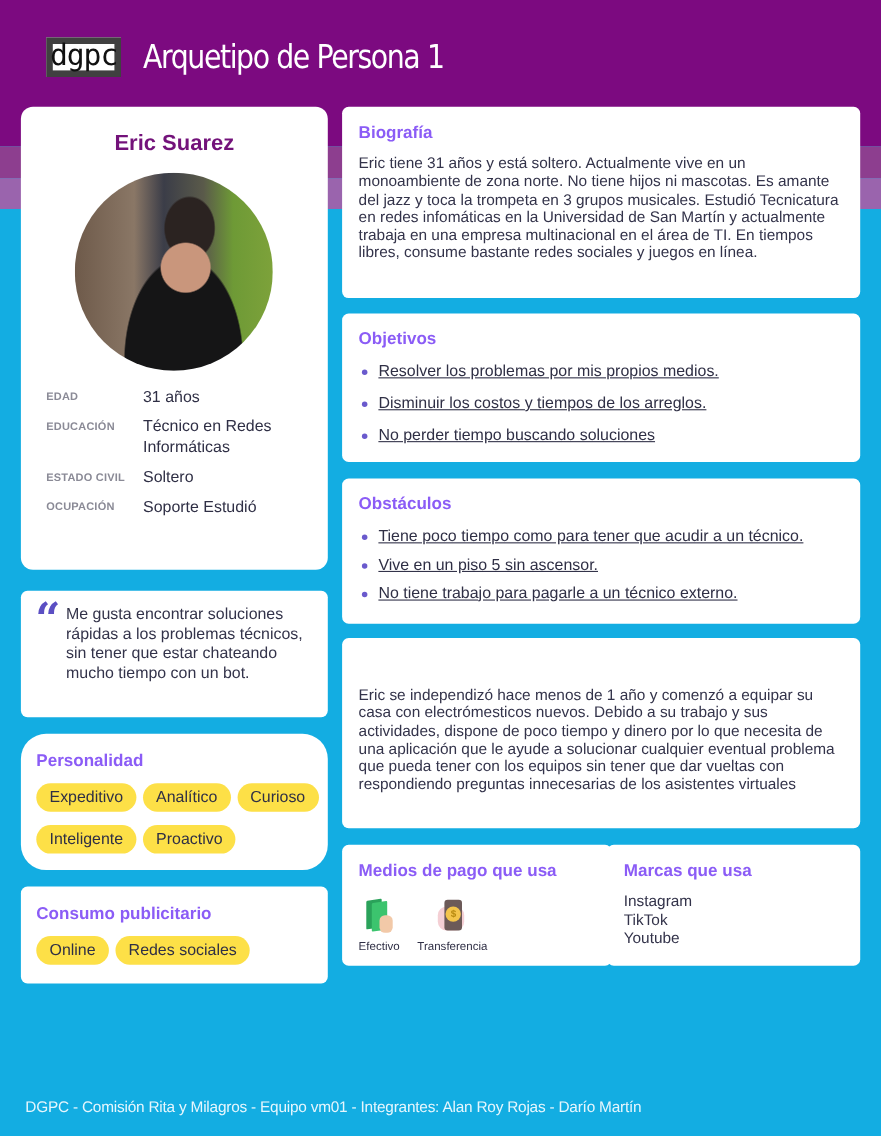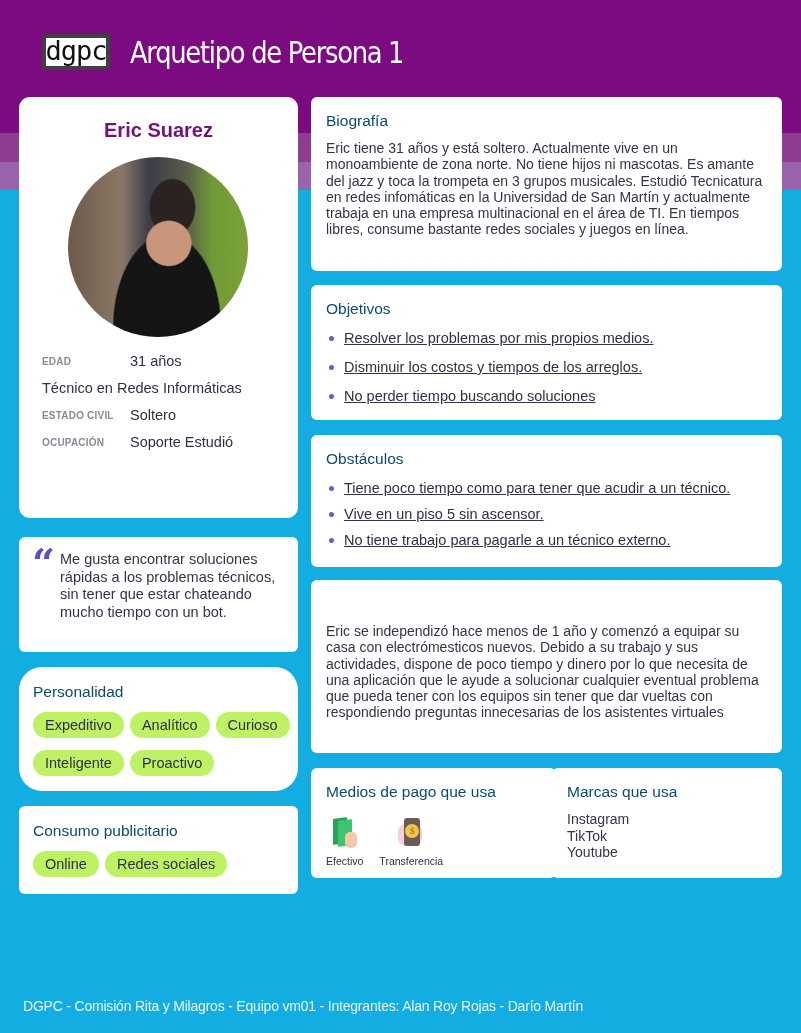--- a/index.html
+++ b/index.html
@@ -9,36 +9,36 @@
     background: #13ade2;
     position: relative;
     color: #33334a;
   }
   .band-top { position: absolute; left: 0; top: 0; width: 801px; height: 133px; background: #7c0a80; }
   .band-2 { position: absolute; left: 0; top: 133px; width: 801px; height: 29px; background: #8d3e8f; }
   .band-3 { position: absolute; left: 0; top: 162px; width: 801px; height: 28px; background: #9a64ad; }
 
   .header { position: absolute; left: 42px; top: 30px; height: 44px; display: flex; align-items: center; }
   .logo {
-    width: 68px; height: 36px; background: #fff; border: 4px solid #404040;
+    width: 68px; height: 36px; background: #fff; border: 6px solid #404040;
     display: flex; align-items: center; justify-content: center;
     font-family: "DejaVu Sans Mono", monospace; font-size: 27px; color: #111;
     letter-spacing: -1px; line-height: 1;
     padding-bottom: 4px;
   }
   .page-title {
     margin-left: 20px; color: #fff; font-family: "DejaVu Sans", sans-serif;
     font-size: 30px; font-weight: normal; letter-spacing: -1.5px;
     transform: scaleX(0.86); transform-origin: left center;
   }
 
   .card { position: absolute; background: #fff; border-radius: 6px; }
   .card h3 {
-    font-family: "Liberation Sans", sans-serif; font-weight: normal;
-    color: #0c4a6e; font-size: 15.5px;
+    font-family: "Liberation Sans", sans-serif; font-weight: bold;
+    color: #8b5cf6; font-size: 15.5px;
   }
 
   
   .profile { left: 19px; top: 97px; width: 279px; height: 421px; border-radius: 11px; }
   .profile .name { text-align: center; color: #73127a; font-weight: bold; font-size: 20px; margin-top: 22px; }
   .avatar {
     position: absolute; left: 49px; top: 60px; width: 180px; height: 180px; border-radius: 50%;
     overflow: hidden;
     background:
       radial-gradient(circle at 56% 48%, #c9967c 0 16%, transparent 17%),
@@ -54,21 +54,21 @@
   
   .quote { left: 19px; top: 537px; width: 279px; height: 115px; }
   .quote-icon { position: absolute; left: 13px; top: 6px; color: #5b4fc3; font-size: 40px; font-weight: bold; font-family: "DejaVu Serif", serif; line-height: 1; }
   .quote-text { position: absolute; left: 41px; top: 14px; width: 230px; font-size: 14.5px; line-height: 17.5px; color: #33334a; }
 
   
   .pers { left: 19px; top: 667px; width: 279px; height: 124px; border-radius: 23px; }
   .cons { left: 19px; top: 806px; width: 279px; height: 88px; }
   .pers h3, .cons h3 { position: absolute; left: 14px; top: 16px; }
   .chips { position: absolute; left: 14px; top: 45px; width: 262px; display: flex; flex-wrap: wrap; gap: 12px 6px; }
-  .chip { background: #bef264; border-radius: 13px; padding: 4px 12px; font-size: 14.5px; color: #2f2f45; height: 26px; line-height: 18px; }
+  .chip { background: #fde047; border-radius: 13px; padding: 4px 12px; font-size: 14.5px; color: #2f2f45; height: 26px; line-height: 18px; }
 
   
   .bio { left: 311px; top: 97px; width: 471px; height: 174px; }
   .obj { left: 311px; top: 285px; width: 471px; height: 135px; }
   .obs { left: 311px; top: 435px; width: 471px; height: 132px; }
   .esc { left: 311px; top: 580px; width: 471px; height: 173px; }
   .pay { left: 311px; top: 768px; width: 245px; height: 110px; }
   .brd { left: 552px; top: 768px; width: 230px; height: 110px; }
 
   .rc h3 { position: absolute; left: 15px; top: 15px; }
@@ -108,20 +108,21 @@
 
 <div class="card profile">
   <div class="name">Eric Suarez</div>
   <div class="avatar"></div>
   <div class="details">
     <div class="drow">
       <div class="dlabel">EDAD</div>
       <div class="dvalue">31 años</div>
     </div>
     <div class="drow">
+      <div class="dlabel">EDUCACIÓN</div>
       <div class="dvalue">Técnico en Redes Informáticas</div>
     </div>
     <div class="drow">
       <div class="dlabel">ESTADO CIVIL</div>
       <div class="dvalue">Soltero</div>
     </div>
     <div class="drow">
       <div class="dlabel">OCUPACIÓN</div>
       <div class="dvalue">Soporte Estudió</div>
     </div>

